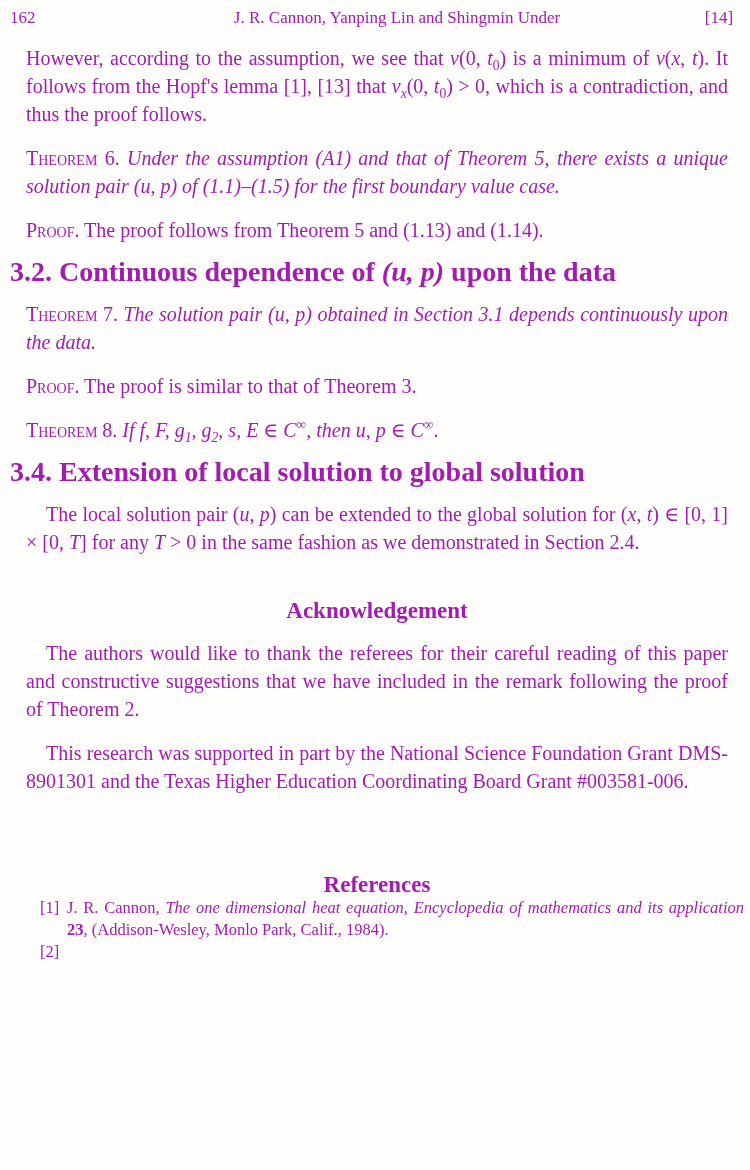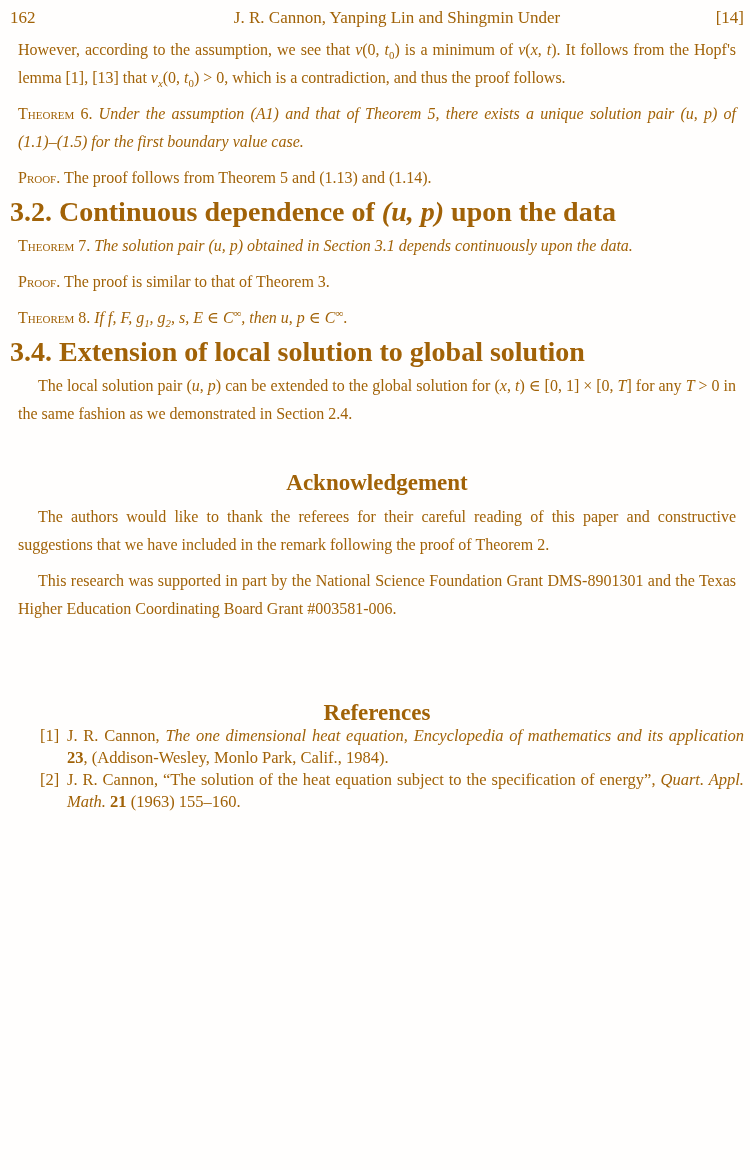--- a/index.html
+++ b/index.html
@@ -5,41 +5,41 @@
   html, body {
     margin: 0;
     padding: 0;
     background: #ffffff;
   }
   .page {
     position: relative;
     width: 750px;
     height: 1170px;
     background: #fffefd;
-    color: #a16207;
+    color: #a21caf;
     font-family: "Liberation Serif", "DejaVu Serif", serif;
     overflow: hidden;
     box-sizing: border-box;
     padding: 8px 6px 0 10px;
   }
   .running-header {
     display: flex;
     align-items: baseline;
     font-size: 17px;
     line-height: 20px;
   }
   .running-header .page-num { width: 90px; }
   .running-header .run-title { flex: 1; text-align: center; }
-  .running-header .page-ref { width: 50px; text-align: right; }
+  .running-header .page-ref { width: 50px; text-align: center; }
 
   p.body {
-    font-size: 16px;
+    font-size: 20px;
     line-height: 28px;
     text-align: justify;
-    margin: 8px;
+    margin: 16px;
   }
   p.heading {
     font-size: 28px;
     line-height: 24px;
     font-weight: bold;
     margin: 0;
   }
   .center-heading {
     font-size: 23px;
     line-height: 24px;
@@ -126,17 +126,16 @@
 
   <p class="center-heading mt-refh">References</p>
 
   <div class="ref-list mt-reflist">
     <div class="ref-item">
       <span class="ref-label">[1]</span>
       <span><span>J. R. Cannon, </span><span class="seg-i">The one dimensional heat equation, Encyclopedia of mathematics and its application </span><span class="seg-b">23</span><span>, (Addison-Wesley, Monlo Park, Calif., 1984).</span></span>
     </div>
     <div class="ref-item">
       <span class="ref-label">[2]</span>
-      <span><span>J. R. Cannon, “The solution of the heat equation subject to the specification of energy”, </span><span class="seg-i">Quart. Appl. Math. </span><span class="seg-b">21</span><span> (1963) 155–160.</span></span>
     </div>
   </div>
 
 </div>
 
 </body></html>

